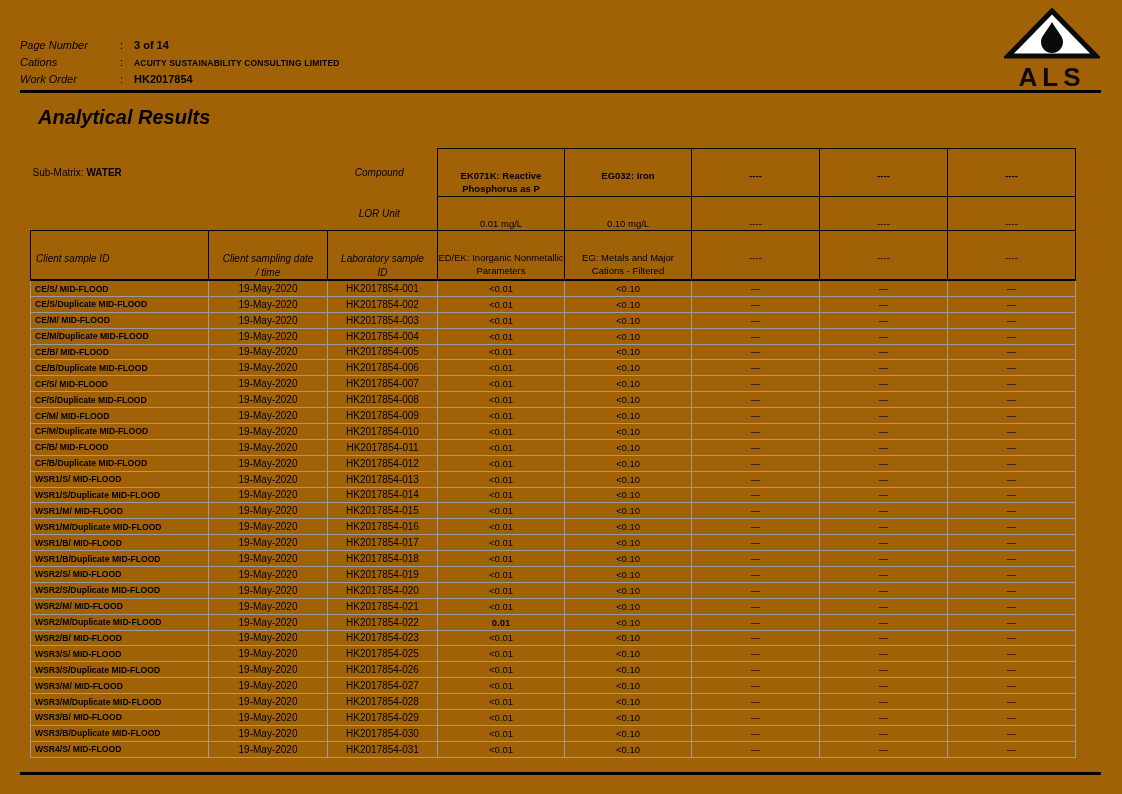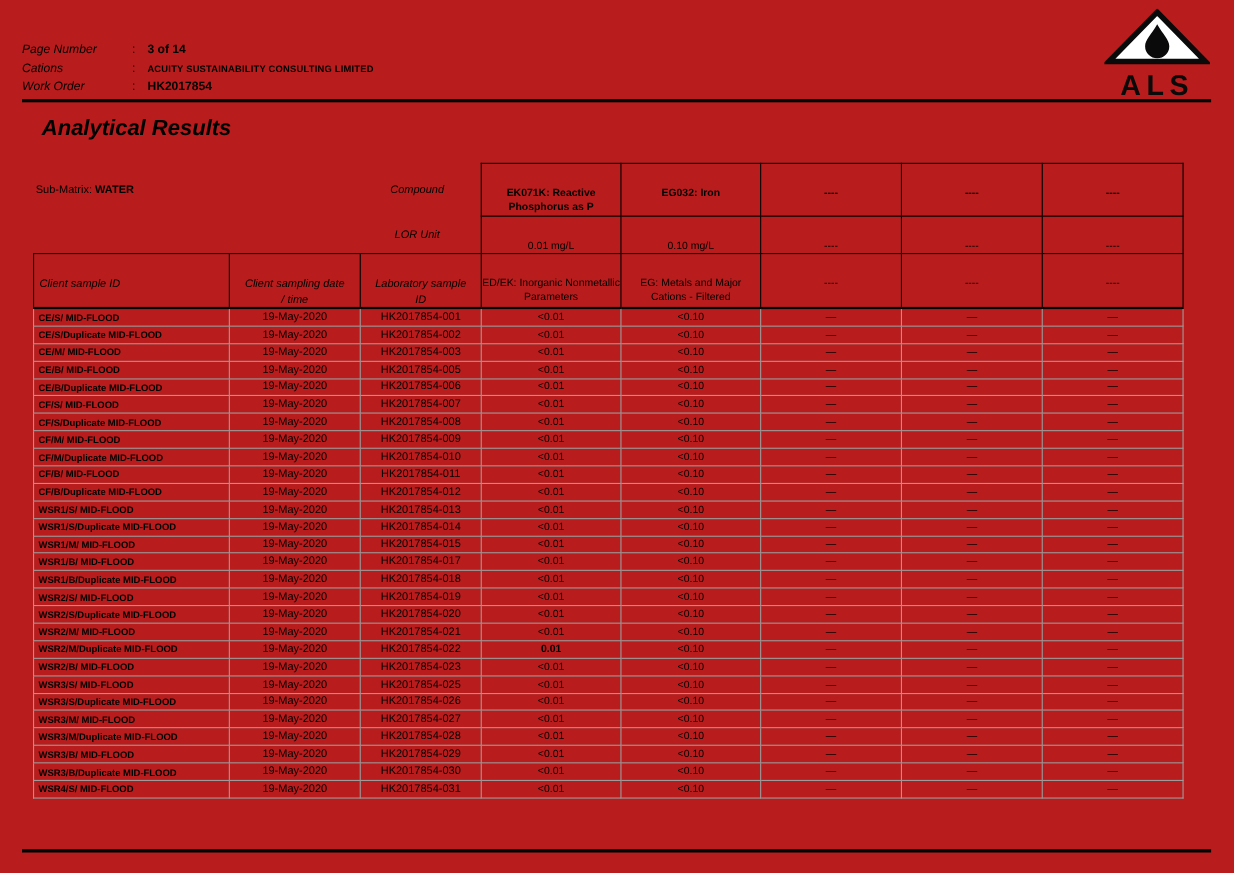--- a/index.html
+++ b/index.html
@@ -1,18 +1,18 @@
 <!DOCTYPE html>
 <html><head>
 <meta charset="utf-8">
 <style>
   * { margin:0; padding:0; box-sizing:border-box; }
   html,body { background:#e8e8e8; }
   body { font-family:"Liberation Sans", sans-serif; color:#000; }
-  .page { position:relative; width:1122px; height:794px; background:#b91c1c; overflow:hidden; }
+  .page { position:relative; width:1122px; height:794px; background:#a16207; overflow:hidden; }
 
   
   .report-header { position:absolute; top:39px; left:20px; }
   .hline { display:flex; align-items:baseline; margin-bottom:5px; }
   .hlabel { font-style:italic; width:100px; font-size:11px; }
   .hcolon { width:14px; font-size:11px; }
   .hvalue { font-weight:bold; font-size:11px; }
   .hvalue.small { font-size:8.5px; letter-spacing:0.2px; }
 
   .logo { position:absolute; top:8px; right:22px; width:96px; text-align:center; }
@@ -156,20 +156,30 @@
           <td class="c-sample">CE/M/ MID-FLOOD</td>
           <td class="c-date">19-May-2020</td>
           <td class="c-lab">HK2017854-003</td>
           <td class="c-val">&lt;0.01</td>
           <td class="c-val">&lt;0.10</td>
           <td class="c-val">—</td>
           <td class="c-val">—</td>
           <td class="c-val">—</td>
         </tr>
         <tr>
+          <td class="c-sample">CE/M/Duplicate MID-FLOOD</td>
+          <td class="c-date">19-May-2020</td>
+          <td class="c-lab">HK2017854-004</td>
+          <td class="c-val">&lt;0.01</td>
+          <td class="c-val">&lt;0.10</td>
+          <td class="c-val">—</td>
+          <td class="c-val">—</td>
+          <td class="c-val">—</td>
+        </tr>
+        <tr>
           <td class="c-sample">CE/B/ MID-FLOOD</td>
           <td class="c-date">19-May-2020</td>
           <td class="c-lab">HK2017854-005</td>
           <td class="c-val">&lt;0.01</td>
           <td class="c-val">&lt;0.10</td>
           <td class="c-val">—</td>
           <td class="c-val">—</td>
           <td class="c-val">—</td>
         </tr>
         <tr>
@@ -259,20 +269,30 @@
           <td class="c-val">&lt;0.01</td>
           <td class="c-val">&lt;0.10</td>
           <td class="c-val">—</td>
           <td class="c-val">—</td>
           <td class="c-val">—</td>
         </tr>
         <tr>
           <td class="c-sample">WSR1/M/ MID-FLOOD</td>
           <td class="c-date">19-May-2020</td>
           <td class="c-lab">HK2017854-015</td>
+          <td class="c-val">&lt;0.01</td>
+          <td class="c-val">&lt;0.10</td>
+          <td class="c-val">—</td>
+          <td class="c-val">—</td>
+          <td class="c-val">—</td>
+        </tr>
+        <tr>
+          <td class="c-sample">WSR1/M/Duplicate MID-FLOOD</td>
+          <td class="c-date">19-May-2020</td>
+          <td class="c-lab">HK2017854-016</td>
           <td class="c-val">&lt;0.01</td>
           <td class="c-val">&lt;0.10</td>
           <td class="c-val">—</td>
           <td class="c-val">—</td>
           <td class="c-val">—</td>
         </tr>
         <tr>
           <td class="c-sample">WSR1/B/ MID-FLOOD</td>
           <td class="c-date">19-May-2020</td>
           <td class="c-lab">HK2017854-017</td>

